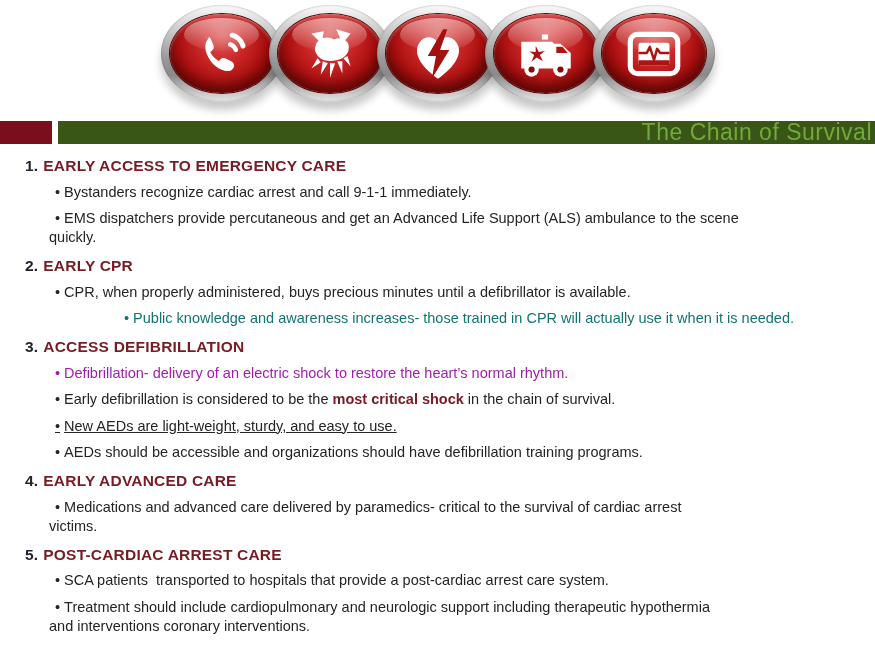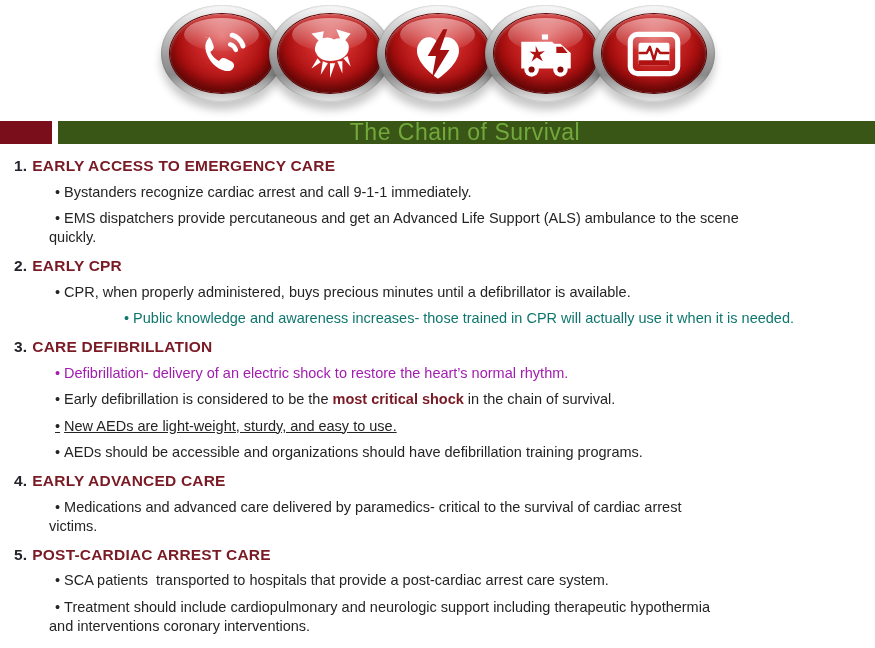--- a/index.html
+++ b/index.html
@@ -30,30 +30,30 @@
     content:"";position:absolute;left:14%;right:14%;top:5%;height:42%;
     border-radius:50%;
     background:linear-gradient(180deg,rgba(255,255,255,.5),rgba(255,255,255,.04));
   }
   .glyph{position:relative;width:66px;height:66px;}
   
   .title-bar{position:absolute;top:121px;left:0;width:875px;height:23px;}
   .accent-block{position:absolute;left:0;top:0;width:52px;height:23px;}
   .green-bar{
     position:absolute;left:58px;right:0;top:0;bottom:0;
-    text-align:center;
+    text-align:right;
   }
   .green-bar .title{
     display:block;font-size:23px;line-height:23px;padding-right:3px;
     letter-spacing:0.5px;white-space:nowrap;
   }
   
   .content{position:absolute;top:150px;left:14px;width:849px;padding-top:6px;}
   .sec-head{
-    font-size:15.5px;font-weight:bold;line-height:19px;margin:9px 0 0 0;
+    font-size:15.5px;font-weight:bold;line-height:19px;margin:9px 0 0 11px;
     letter-spacing:0.2px;
   }
   .sec-head:first-child{margin-top:0;}
   .sec-head .num{margin-right:5px;}
   .bullet{
     font-size:14.5px;line-height:19px;margin:7.5px 0 0 0;
     padding-left:35px;text-indent:6px;white-space:pre-wrap;
   }
   .bullet .dot{margin-right:4px;}
   .seg-em{font-weight:bold;}
@@ -145,21 +145,21 @@
     </div>
   </div>
 
   <div class="content" id="content-root">
       <div class="sec-head"><span class="num" style="color: rgb(35, 35, 43);">1.</span><span style="color: rgb(122, 26, 36);">EARLY ACCESS TO EMERGENCY CARE</span></div>
       <p class="bullet" style="color: rgb(36, 36, 36);"><span class="dot">•</span><span>Bystanders recognize cardiac arrest and call 9-1-1 immediately.</span></p>
       <p class="bullet" style="color: rgb(36, 36, 36);"><span class="dot">•</span><span>EMS dispatchers provide percutaneous and get an Advanced Life Support (ALS) ambulance to the scene</span><br><span>quickly.</span></p>
       <div class="sec-head"><span class="num" style="color: rgb(35, 35, 43);">2.</span><span style="color: rgb(122, 26, 36);">EARLY CPR</span></div>
       <p class="bullet" style="color: rgb(36, 36, 36);"><span class="dot">•</span><span>CPR, when properly administered, buys precious minutes until a defibrillator is available.</span></p>
       <p class="bullet" style="color: #0f766e; text-align: center;"><span class="dot">•</span><span>Public knowledge and awareness increases- those trained in CPR will actually use it when it is needed.</span></p>
-      <div class="sec-head"><span class="num" style="color: rgb(35, 35, 43);">3.</span><span style="color: rgb(122, 26, 36);">CARE DEFIBRILLATION</span></div>
+      <div class="sec-head"><span class="num" style="color: rgb(35, 35, 43);">3.</span><span style="color: rgb(122, 26, 36);">ACCESS DEFIBRILLATION</span></div>
       <p class="bullet" style="color: #a21caf;"><span class="dot">•</span><span>Defibrillation- delivery of an electric shock to restore the heart’s normal rhythm.</span></p>
       <p class="bullet" style="color: rgb(36, 36, 36);"><span class="dot">•</span><span>Early defibrillation is considered to be the </span><span class="seg-em" style="color: rgb(122, 26, 36);">most critical shock</span><span> in the chain of survival.</span></p>
       <p class="bullet" style="color: rgb(36, 36, 36); text-decoration: underline;"><span class="dot">•</span><span>New AEDs are light-weight, sturdy, and easy to use.</span></p>
       <p class="bullet" style="color: rgb(36, 36, 36);"><span class="dot">•</span><span>AEDs should be accessible and organizations should have defibrillation training programs.</span></p>
       <div class="sec-head"><span class="num" style="color: rgb(35, 35, 43);">4.</span><span style="color: rgb(122, 26, 36);">EARLY ADVANCED CARE</span></div>
       <p class="bullet" style="color: rgb(36, 36, 36);"><span class="dot">•</span><span>Medications and advanced care delivered by paramedics- critical to the survival of cardiac arrest</span><br><span>victims.</span></p>
       <div class="sec-head"><span class="num" style="color: rgb(35, 35, 43);">5.</span><span style="color: rgb(122, 26, 36);">POST-CARDIAC ARREST CARE</span></div>
       <p class="bullet" style="color: rgb(36, 36, 36);"><span class="dot">•</span><span>SCA patients  transported to hospitals that provide a post-cardiac arrest care system.</span></p>
       <p class="bullet" style="color: rgb(36, 36, 36);"><span class="dot">•</span><span>Treatment should include cardiopulmonary and neurologic support including therapeutic hypothermia</span><br><span>and interventions coronary interventions.</span></p>
     </div>

